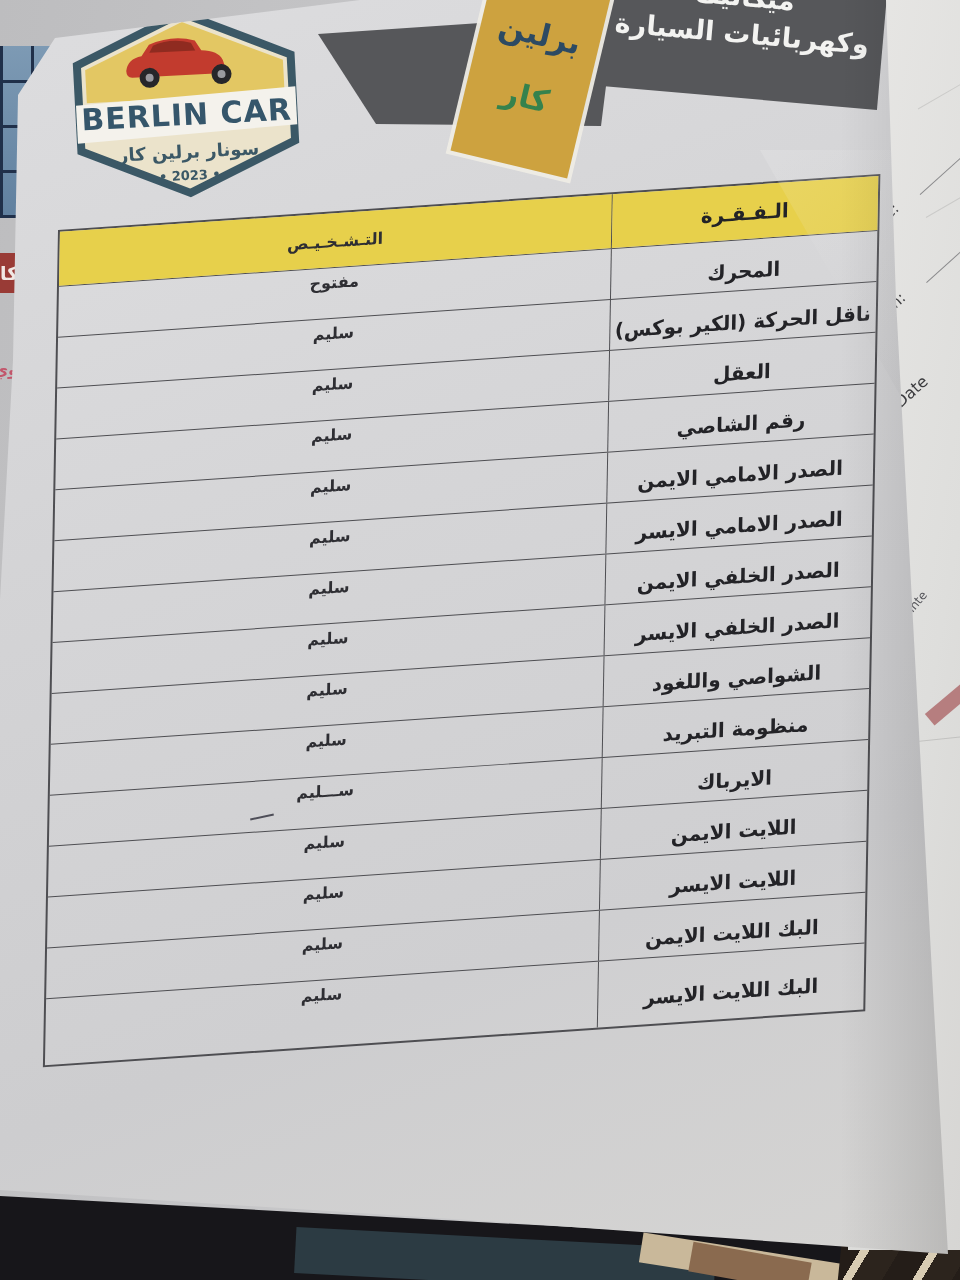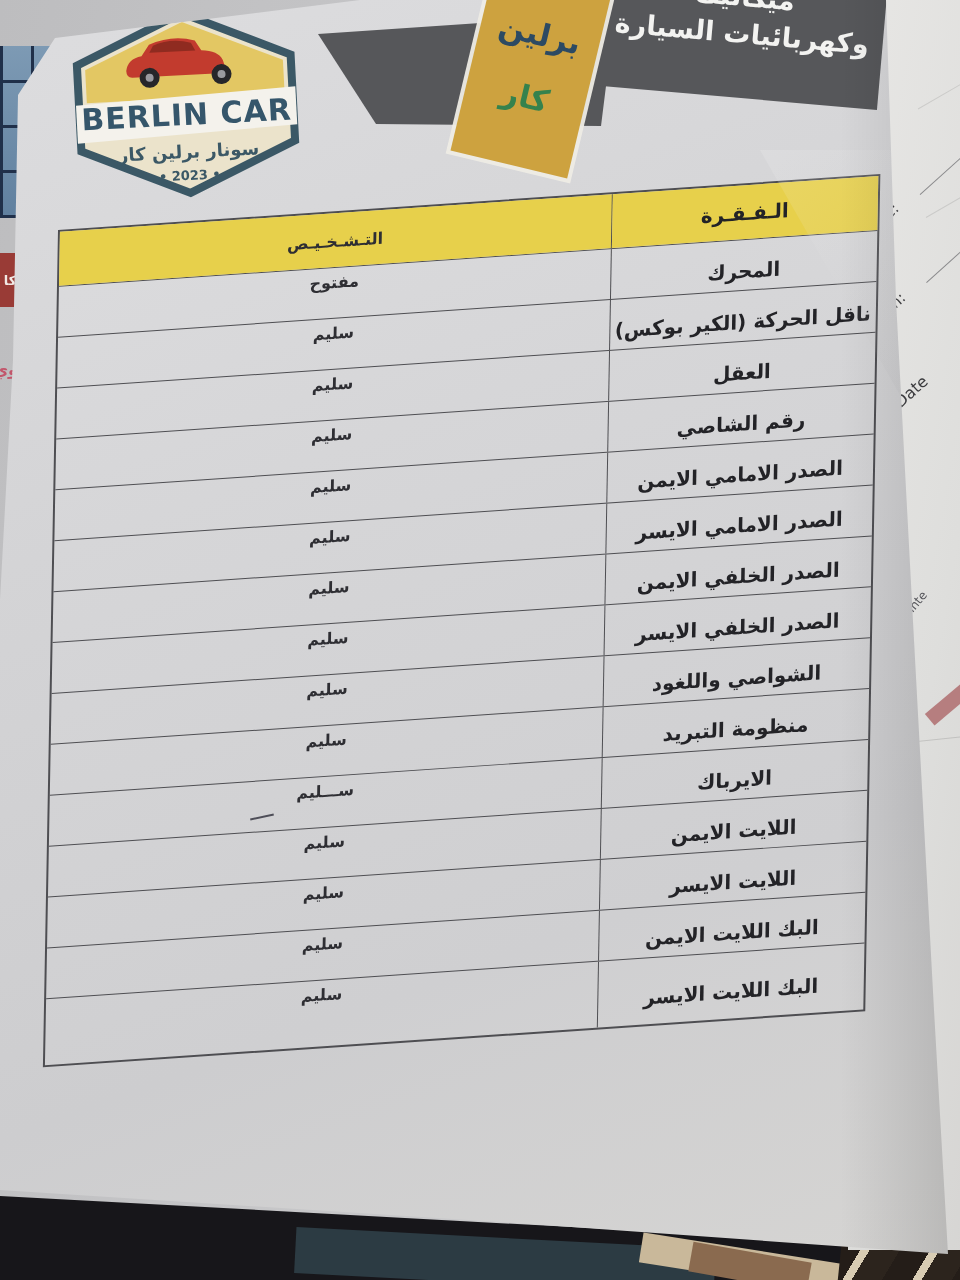--- a/index.html
+++ b/index.html
@@ -18,22 +18,22 @@
   .obj-brown{position:absolute;left:690px;top:1252px;width:120px;height:30px;
          background:#8a6a4f;transform:rotate(10deg);}
   .obj-marble{position:absolute;left:840px;top:1235px;width:140px;height:55px;transform:rotate(6deg);
          background:repeating-linear-gradient(115deg,#241d18 0 26px,#d9cdb4 26px 34px,#2c241d 34px 60px);}
 
   
   .blue-grid{position:absolute;left:0;top:46px;width:50px;height:172px;
       background:repeating-linear-gradient(0deg,#20304a 0 3px,transparent 3px 45px),
                  repeating-linear-gradient(90deg,#20304a 0 3px,transparent 3px 31px),
                  linear-gradient(180deg,#7d9ab4,#60809f);}
-  .red-tag{position:absolute;left:0;top:253px;width:20px;height:54px;background:#993b36;
-      color:#f1e8e4;font-size:13px;font-weight:bold;display:flex;align-items:center;justify-content:center;}
+  .red-tag{position:absolute;left:0;top:253px;width:20px;height:40px;background:#993b36;
+      color:#f1e8e4;font-size:19px;font-weight:bold;display:flex;align-items:center;justify-content:flex-start;}
   .pink-frag{position:absolute;left:0;top:360px;width:18px;color:#c2566b;
       font-size:16px;font-weight:bold;}
 
   
   .right-sheet{position:absolute;left:848px;top:-10px;width:120px;height:1260px;
       background:linear-gradient(100deg,#e8e7e5 0%,#dededc 60%,#d6d5d3 100%);}
   .rs-text{position:absolute;color:#3b3b3e;font-size:15px;transform:rotate(-42deg);white-space:nowrap;}
   .rs-line{position:absolute;width:78px;border-top:1.5px solid #8a8a8c;transform:rotate(-42deg);}
   .rs-crease{position:absolute;width:90px;border-top:1px solid rgba(0,0,0,0.10);transform:rotate(-30deg);}
   .rs-maint{position:absolute;left:42px;top:612px;color:#55555a;font-size:12px;transform:rotate(-50deg);}

